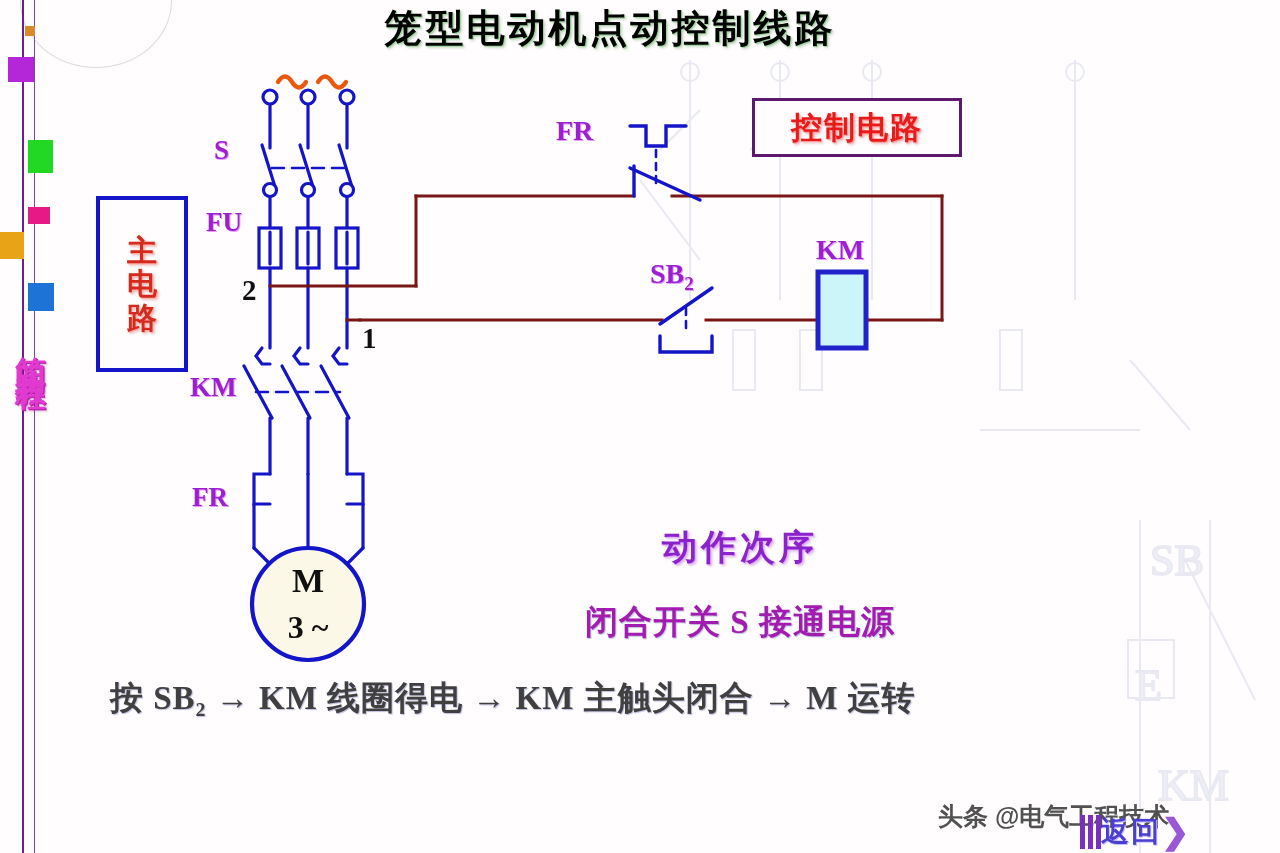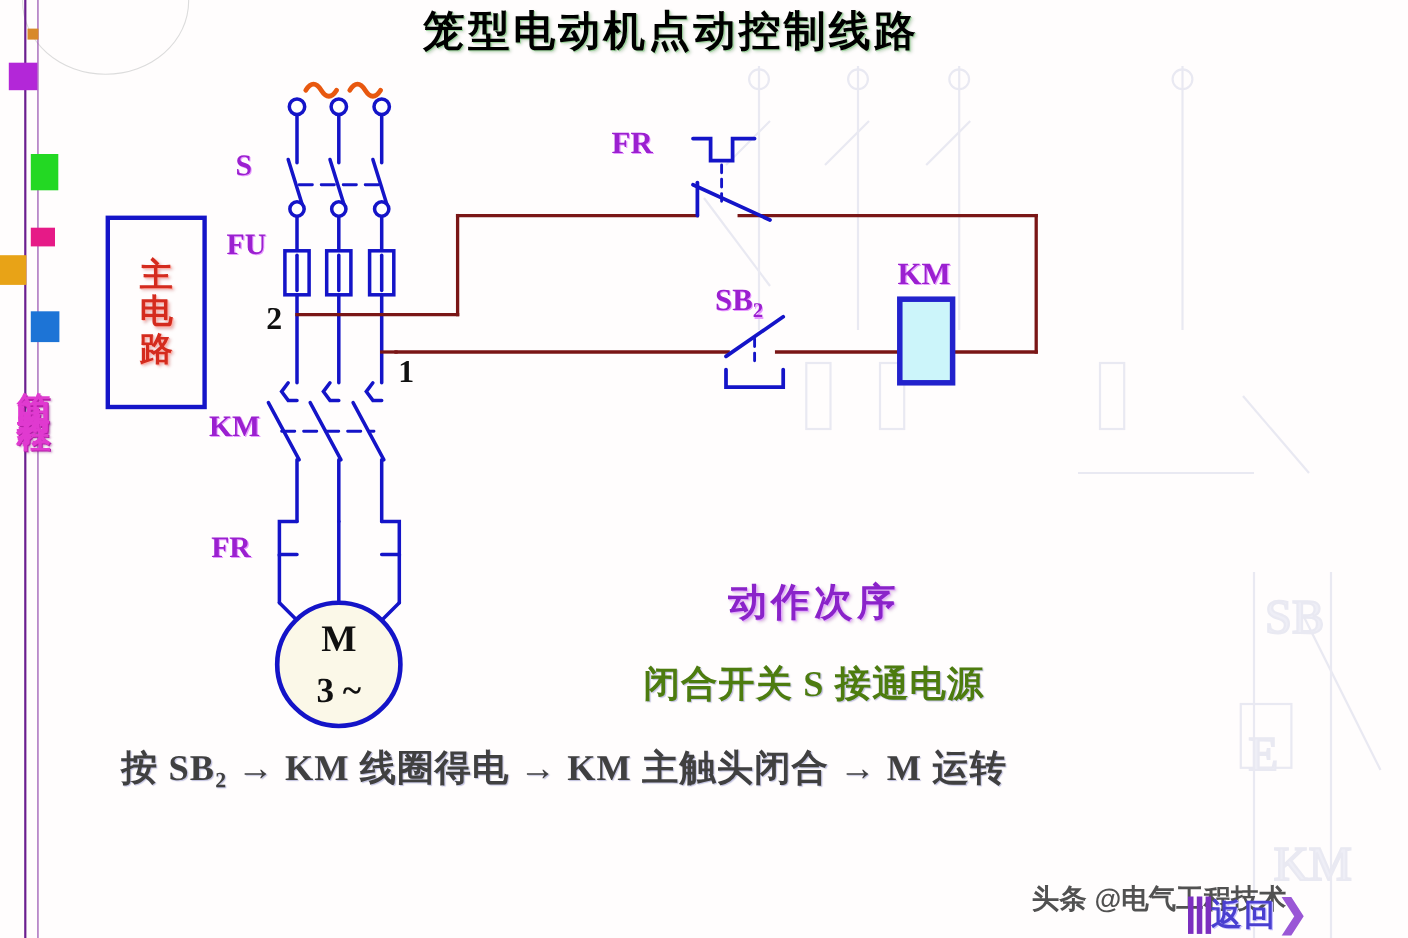--- a/index.html
+++ b/index.html
@@ -52,21 +52,21 @@
   .node{position:absolute;font-size:29px;font-weight:bold;color:#101010;
         font-family:"Liberation Serif",serif;}
   .node.n2{left:242px;top:274px;}
   .node.n1{left:362px;top:322px;}
 
   
   .seq-title{position:absolute;left:560px;top:524px;width:360px;text-align:center;
      font-size:35px;font-weight:bold;color:#8a23c9;letter-spacing:4px;
      text-shadow:1px 1px 0 #e3a8ff,2px 2px 3px rgba(110,0,140,.28);}
   .seq-sub{position:absolute;left:470px;top:600px;width:540px;text-align:center;
-     font-size:33px;font-weight:bold;color:#4d7c0f;letter-spacing:1px;
+     font-size:33px;font-weight:bold;color:#a21caf;letter-spacing:1px;
      text-shadow:1px 1px 1px rgba(20,30,140,.28);}
   .seq-line{position:absolute;left:110px;width:1100px;
      font-size:33px;font-weight:bold;color:#404040;letter-spacing:1px;
      text-shadow:1px 1px 1px rgba(20,30,140,.28);white-space:nowrap;}
   .seq-line.l1{top:676px;}
   .seq-line.l2{top:750px;}
 
   .watermark{position:absolute;left:938px;top:800px;font-size:25px;color:#3a3a3a;
      font-weight:bold;opacity:.88;white-space:nowrap;
      font-family:"Liberation Sans",sans-serif;}
@@ -236,20 +236,23 @@
     <rect x="818" y="272" width="48" height="76" fill="#ccf5fa" stroke="#2222cc" stroke-width="5"></rect>
 
     <g fill="none" stroke="#e8580f" stroke-width="4.4" stroke-linecap="round">
       <path d="M278 82 q7 -11 14 0 q7 11 14 0"></path>
       <path d="M318 82 q7 -11 14 0 q7 11 14 0"></path>
     </g>
   </svg>
 
   <div class="title">笼型电动机点动控制线路</div>
 
+  <div class="ctrl-box">
+    <span>控制电路</span>
+  </div>
 
   <div class="main-box">
     <span>主</span>
     <span>电</span>
     <span>路</span>
   </div>
 
   <div class="lab s">S</div>
   <div class="lab fu">FU</div>
   <div class="lab kmL">KM</div>

